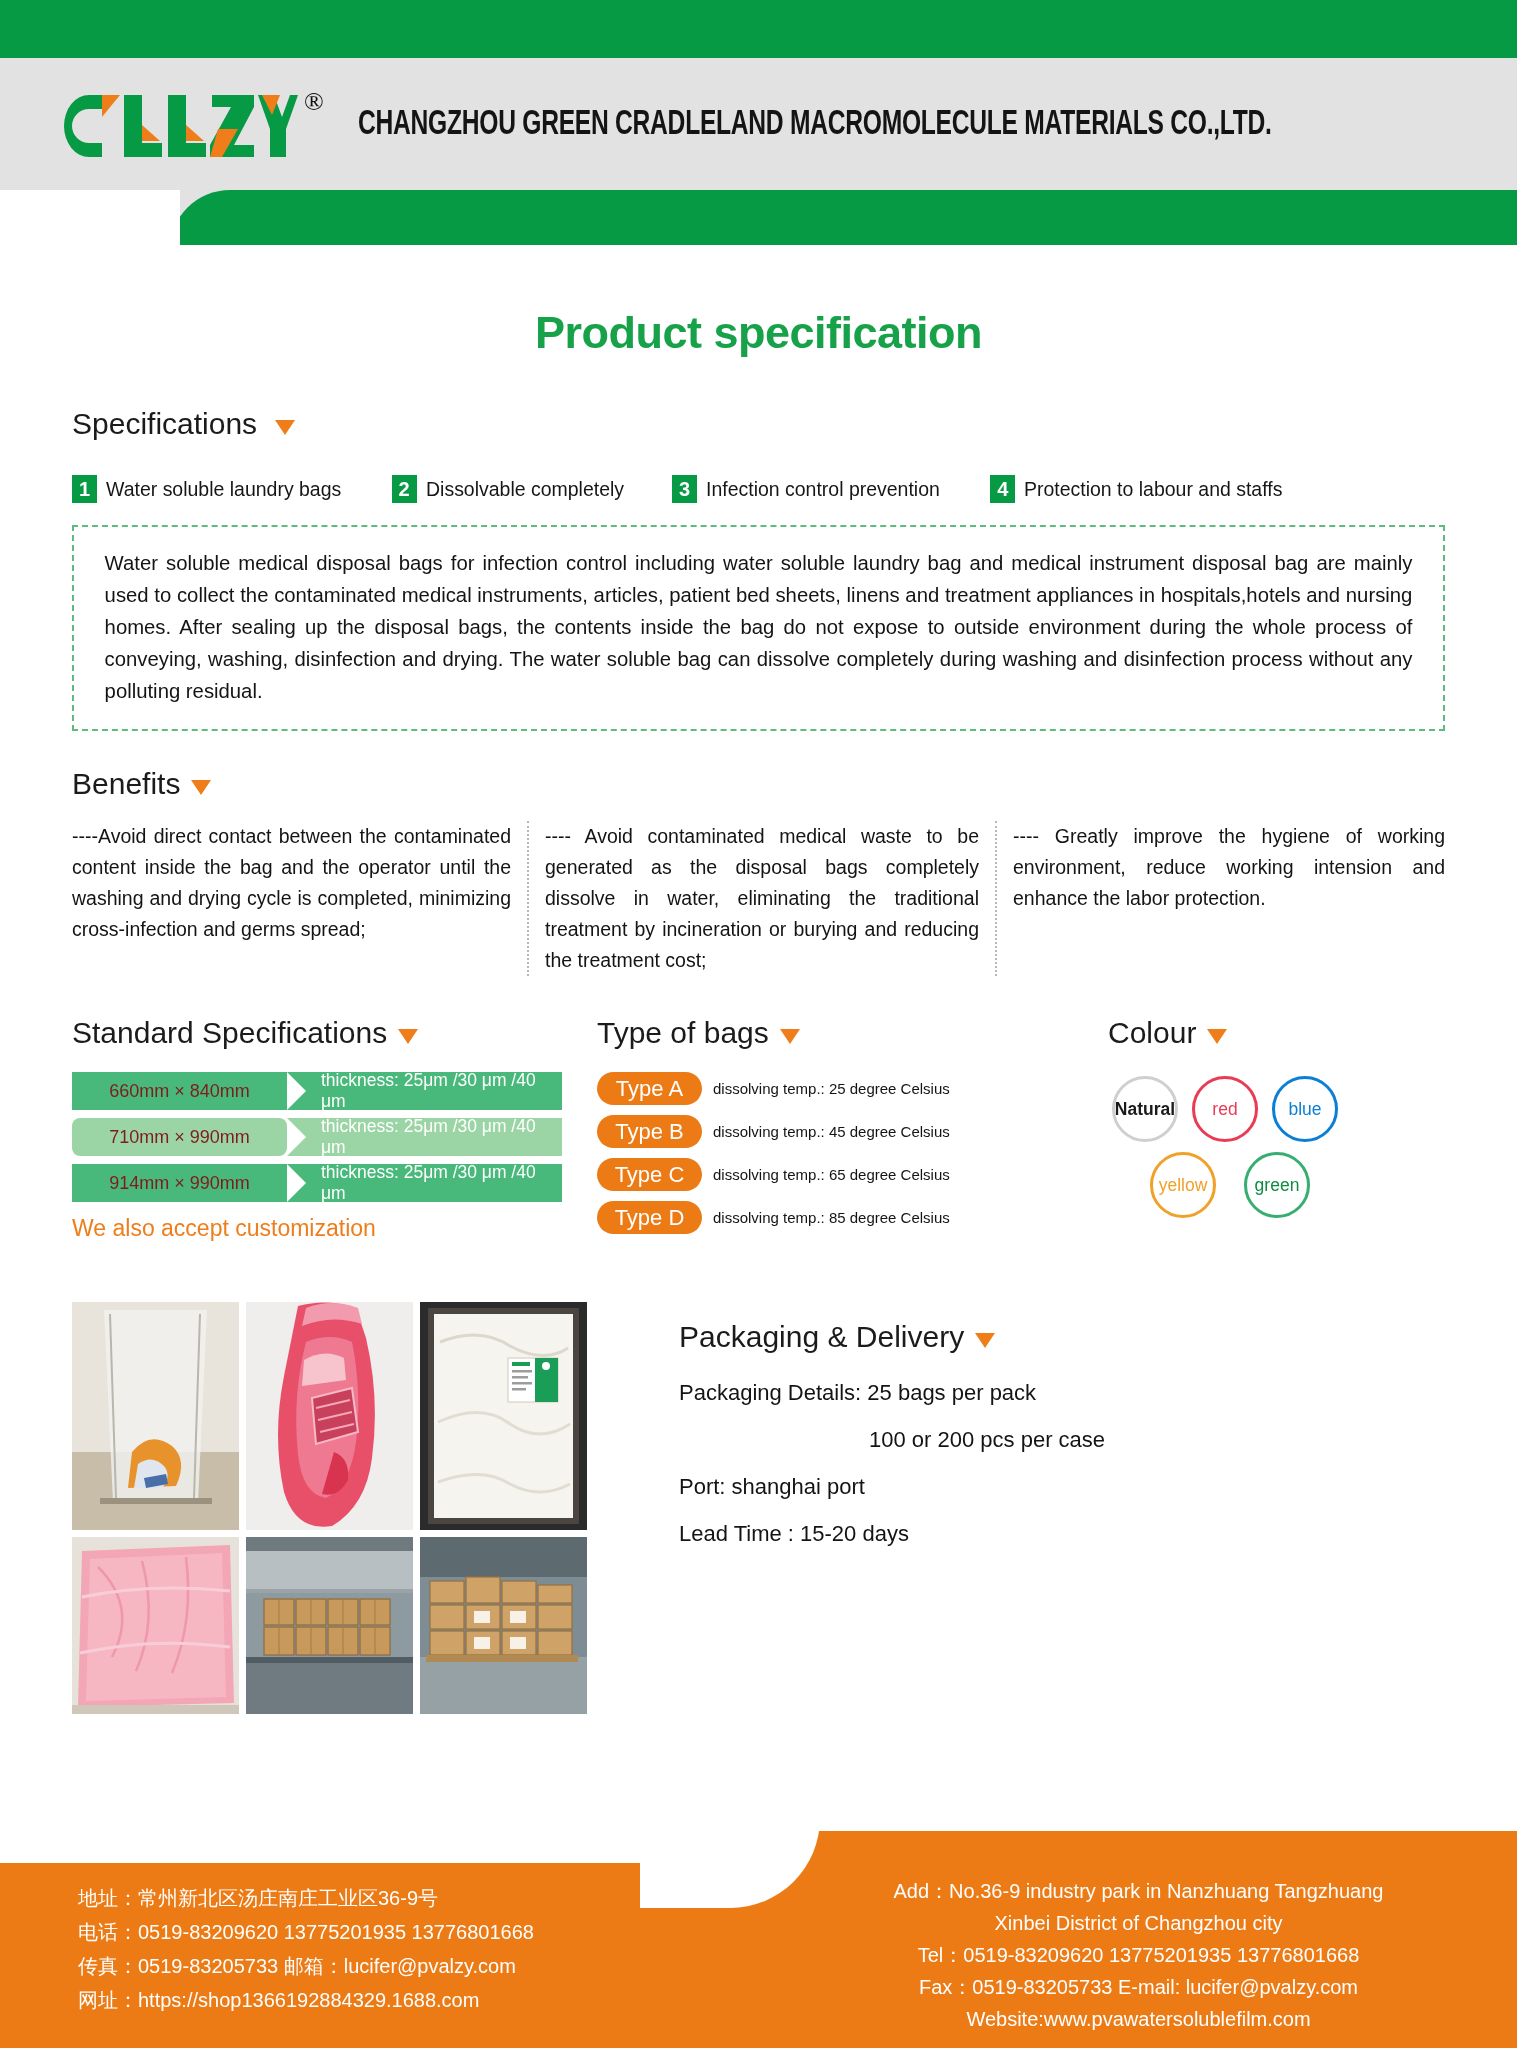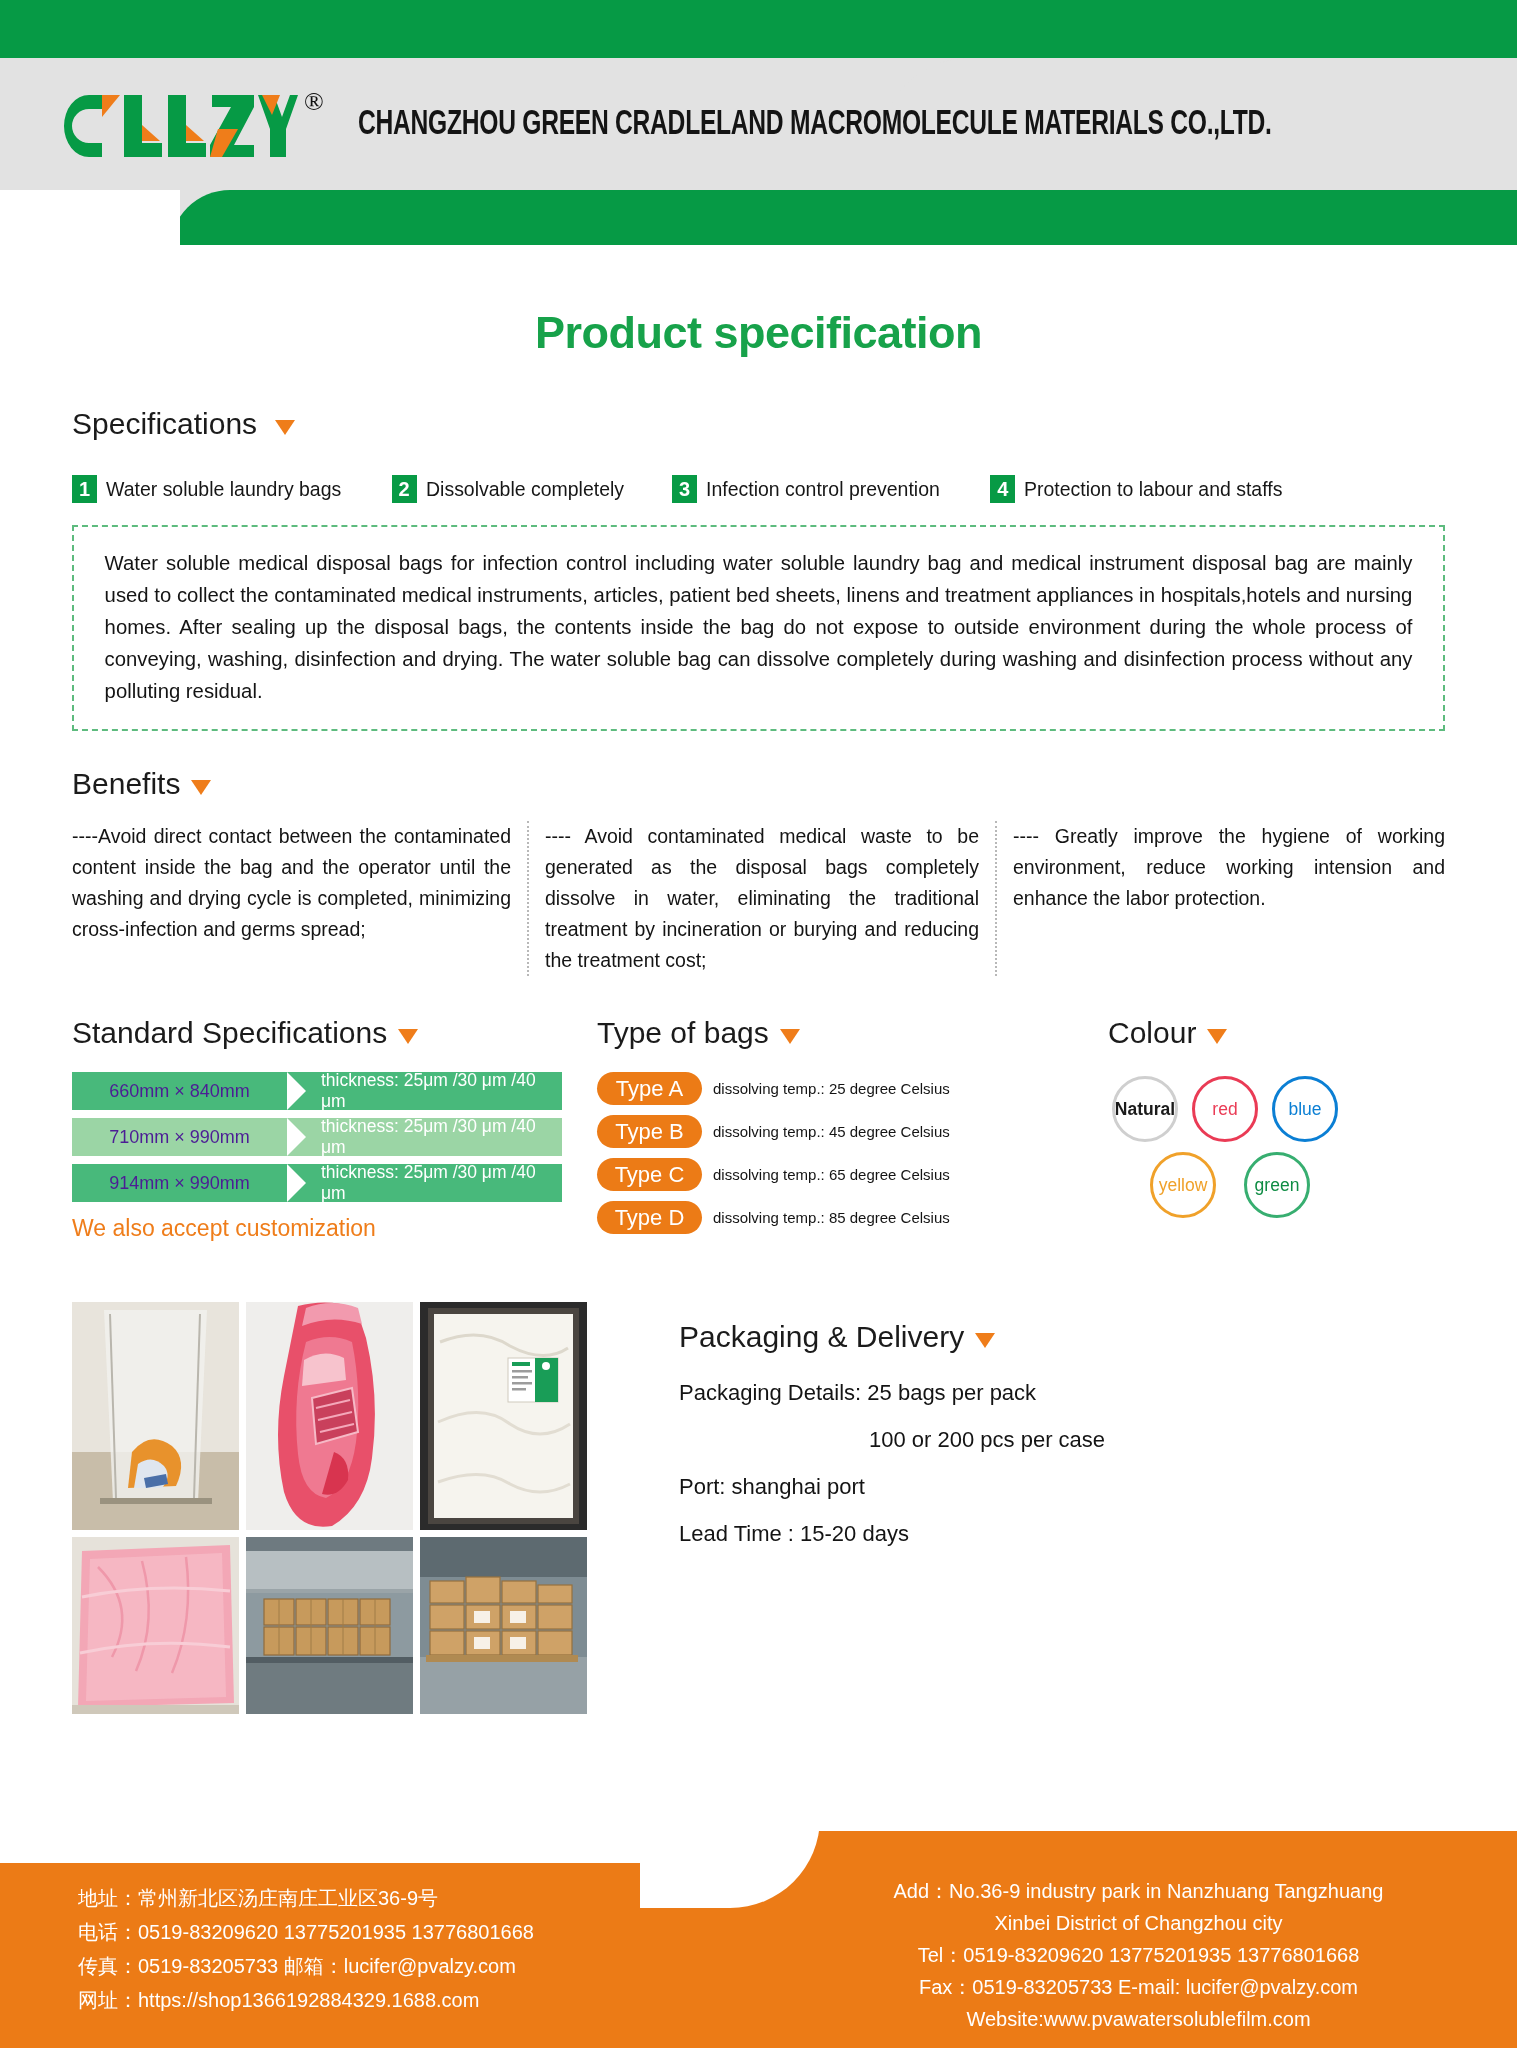--- a/index.html
+++ b/index.html
@@ -183,21 +183,21 @@
   .std-row {
     position: relative;
     height: 38px;
     margin-bottom: 8px;
     display: flex;
     width: 490px;
   }
   .std-left {
     width: 215px; height: 38px;
     display: flex; align-items: center; justify-content: center;
-    color: #4c1d95; font-size: 18px;
+    color: #7f1d1d; font-size: 18px;
     position: relative;
     font-family: "Liberation Sans Narrow", "Liberation Sans", sans-serif;
   }
   .std-left::after {
     content: ""; position: absolute; right: -19px; top: 0;
     width: 0; height: 0;
     border-top: 19px solid transparent;
     border-bottom: 19px solid transparent;
     border-left: 19px solid var(--rowcol);
   }
@@ -424,21 +424,21 @@
       <div class="sec-head">
         <span>Standard Specifications</span>
         <span class="tri-down"></span>
       </div>
       <div class="std-rows">
         <div class="std-row">
           <div class="std-left" style="--rowcol:#48b97b; background:#48b97b;">660mm × 840mm</div>
           <div class="std-right" style="background:#48b97b;">thickness: 25μm /30 μm /40 μm</div>
         </div>
         <div class="std-row">
-          <div class="std-left" style="--rowcol:#9bd5a5; background:#9bd5a5;">710mm × 990mm</div>
+          <div class="std-left" style="--rowcol:#9bd5a5; background:#9bd5a5;border-radius:8px;">710mm × 990mm</div>
           <div class="std-right" style="background:#9bd5a5;">thickness: 25μm /30 μm /40 μm</div>
         </div>
         <div class="std-row">
           <div class="std-left" style="--rowcol:#48b97b; background:#48b97b;">914mm × 990mm</div>
           <div class="std-right" style="background:#48b97b;">thickness: 25μm /30 μm /40 μm</div>
         </div>
       </div>
       <div class="custom-note">We also accept customization</div>
     </div>
 

